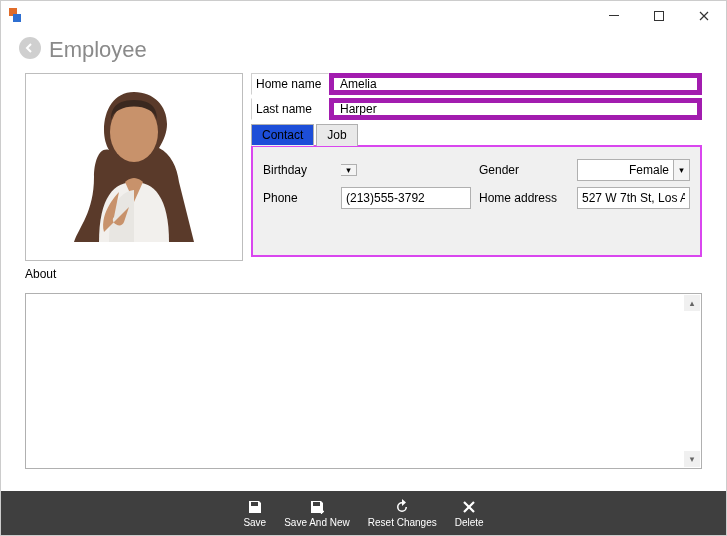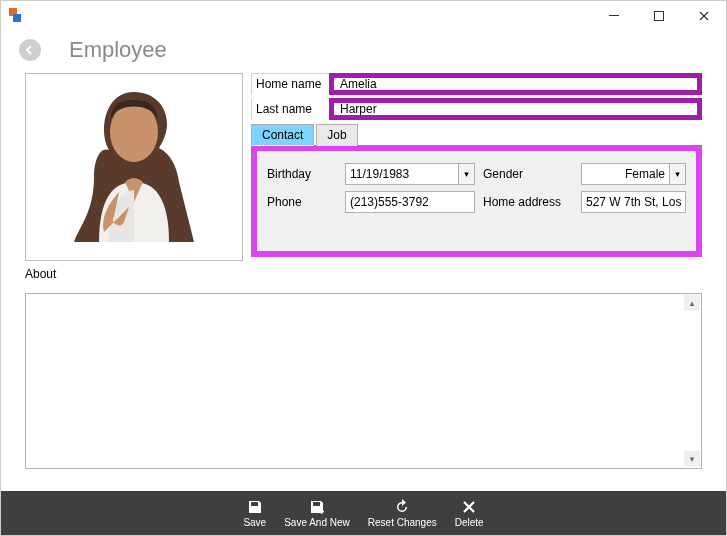--- a/index.html
+++ b/index.html
@@ -11,21 +11,21 @@
   .titlebar-left { display: flex; align-items: center; padding-left: 6px; }
   .app-icon { width: 16px; height: 16px; position: relative; }
   .app-icon .sq { position: absolute; width: 8px; height: 8px; }
   .app-icon .a { background: #e06c2a; left: 2px; top: 0; }
   .app-icon .b { background: #2e6fd1; left: 6px; top: 6px; }
   .titlebar-right { display: flex; }
   .win-btn { width: 45px; height: 30px; display: flex; align-items: center; justify-content: center; color: #333; }
   .win-btn svg { width: 10px; height: 10px; }
 
   
-  .header { display: flex; align-items: center; gap: 28px; padding: 6px 18px 4px 18px; }
+  .header { display: flex; align-items: flex-start; gap: 8px; padding: 6px 18px 4px 18px; }
   .back-circle { width: 22px; height: 22px; border-radius: 50%; background: #cfcfcf; display: flex; align-items: center; justify-content: center; }
   .back-circle svg { width: 12px; height: 12px; fill: #fff; }
   .page-title { font-size: 22px; color: #8a8a8a; font-weight: 300; }
 
   
   .content { padding: 6px 24px 0 24px; }
 
   .top-row { display: flex; gap: 8px; align-items: flex-start; }
   .photo-box { width: 218px; height: 188px; border: 1px solid #bdbdbd; display: flex; align-items: center; justify-content: center; background: #fff; overflow: hidden; }
   .photo-box svg { width: 150px; height: 170px; }
@@ -34,23 +34,23 @@
 
   .fld-row { display: flex; align-items: center; margin-bottom: 3px; }
   .fld-label { width: 78px; font-size: 12px; color: #000; border: 1px solid transparent; border-left: 1px solid #d0d0d0; padding: 3px 4px; }
   .fld-label.first { border-top: 1px solid #d0d0d0; }
   .fld-input { flex: 1; height: 22px; border: 5px solid #a21caf; background: #fff; font-size: 12px; padding: 0 6px; outline: none; }
 
   
   .tabs { margin-top: 2px; }
   .tab-strip { display: flex; }
   .tab { border: 1px solid #b0b0b0; padding: 3px 10px; font-size: 12px; background: #e9e9e9; position: relative; top: 1px; border-bottom: none; }
-  .tab.active { background: #7dd3fc; z-index: 2; border-bottom: 1px solid #f0f0f0; }
+  .tab.active { background: #1d4ed8; z-index: 2; border-bottom: 1px solid #f0f0f0; }
   .tab + .tab { margin-left: 2px; }
-  .tab-body { border: 6px solid #d946ef; background: #f0f0f0; padding: 12px 10px 24px 10px; min-height: 112px; }
+  .tab-body { border: 2px solid #d946ef; background: #f0f0f0; padding: 12px 10px 24px 10px; min-height: 112px; }
 
   .grid2 { display: grid; grid-template-columns: 70px 130px 90px 1fr; gap: 6px 8px; align-items: center; font-size: 12px; }
   .grid2 label { color: #000; }
   .mini-input, .mini-select { height: 22px; border: 1px solid #b0b0b0; background: #fff; font-size: 12px; padding: 0 4px; outline: none; width: 100%; }
   .combo { display: flex; }
   .combo .mini-input { flex: 1; }
   .combo .caret { width: 16px; border: 1px solid #b0b0b0; border-left: none; background: #f4f4f4; display: flex; align-items: center; justify-content: center; font-size: 9px; }
   .gender { display: flex; }
   .gender .mini-input { text-align: right; padding-right: 4px; }
   .gender .caret { width: 16px; }
@@ -137,21 +137,20 @@
 
       <div class="tabs">
         <div class="tab-strip">
           <div class="tab active">Contact</div>
           <div class="tab">Job</div>
         </div>
         <div class="tab-body">
           <div class="grid2">
             <label>Birthday</label>
             <div class="combo">
-              <input class="mini-input" value="11/19/1983" style="">
               <div class="caret">▾</div>
             </div>
             <label>Gender</label>
             <div class="gender combo">
               <input class="mini-input" value="Female" style="">
               <div class="caret">▾</div>
             </div>
             <label>Phone</label>
             <input class="mini-input" value="(213)555-3792" style="">
             <label>Home address</label>

